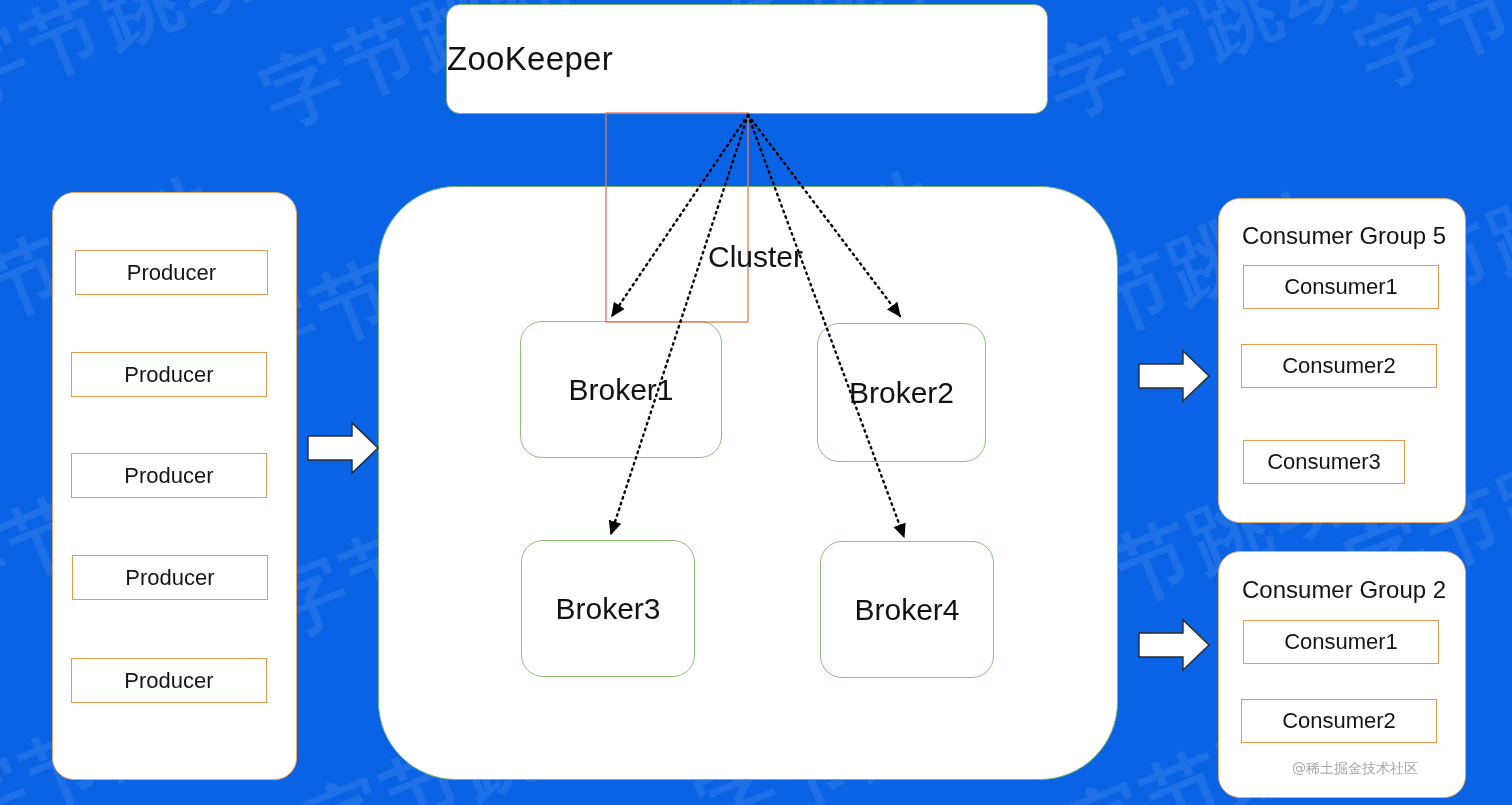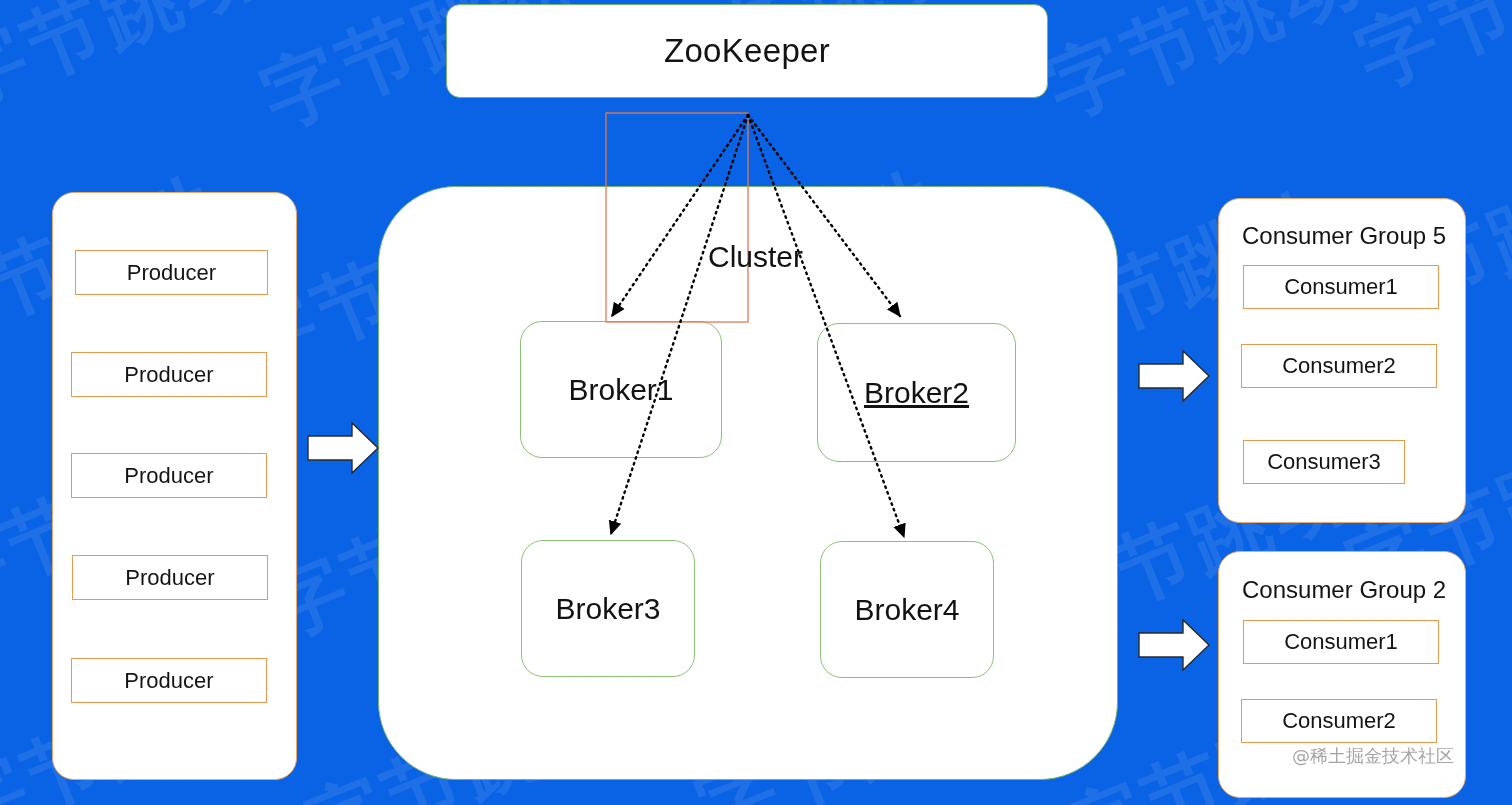--- a/index.html
+++ b/index.html
@@ -36,24 +36,24 @@
 
   
   .panel {
     position: absolute;
     background: #ffffff;
     box-sizing: border-box;
     z-index: 2;
   }
 
   #zookeeper-box {
-    left: 446px; top: 4px; width: 602px; height: 94px;
+    left: 446px; top: 4px; width: 602px; height: 110px;
     border: 1.5px solid #76b66a;
     border-radius: 14px;
-    display: flex; align-items: center; justify-content: center;
+    display: flex; align-items: center; 
   }
   #zookeeper-label {
     font-size: 33px; color: #131313; letter-spacing: 0.3px;
   }
 
   #producer-panel {
     left: 52px; top: 192px; width: 245px; height: 588px;
     border: 1.5px solid #e8a96a;
     border-radius: 22px;
   }
@@ -127,22 +127,22 @@
     position: absolute;
     left: 0; top: 0;
     width: 1512px; height: 805px;
     z-index: 5;
     pointer-events: none;
   }
 
   
   #attribution {
     position: absolute;
-    left: 1292px; top: 744px;
-    font-size: 18px;
+    left: 1292px; top: 760px;
+    font-size: 14px;
     color: rgba(90,90,90,0.55);
     z-index: 9;
     white-space: nowrap;
     font-family: "DejaVu Sans", sans-serif;
   }
 </style>
 </head>
 <body>
 
 <div id="canvas">
@@ -192,21 +192,21 @@
   <div class="obox" style="left:71px;  top:658px; width:196px; height:45px;">
       <span>Producer</span>
     </div>
 
   <div class="panel" id="cluster-panel"></div>
   <div id="cluster-label">Cluster</div>
 
   <div class="broker" style="left:520px; top:321px; width:202px; height:137px;">
       <span>Broker1</span>
     </div>
-  <div class="broker" style="left:817px; top:323px; width:199px; height:139px;text-decoration:underline;">
+  <div class="broker" style="left:817px; top:323px; width:169px; height:139px;">
       <span>Broker2</span>
     </div>
   <div class="broker" style="left:521px; top:540px; width:174px; height:137px;">
       <span>Broker3</span>
     </div>
   <div class="broker" style="left:820px; top:541px; width:174px; height:137px;">
       <span>Broker4</span>
     </div>
 
   <div class="panel" id="cg1-panel"></div>

